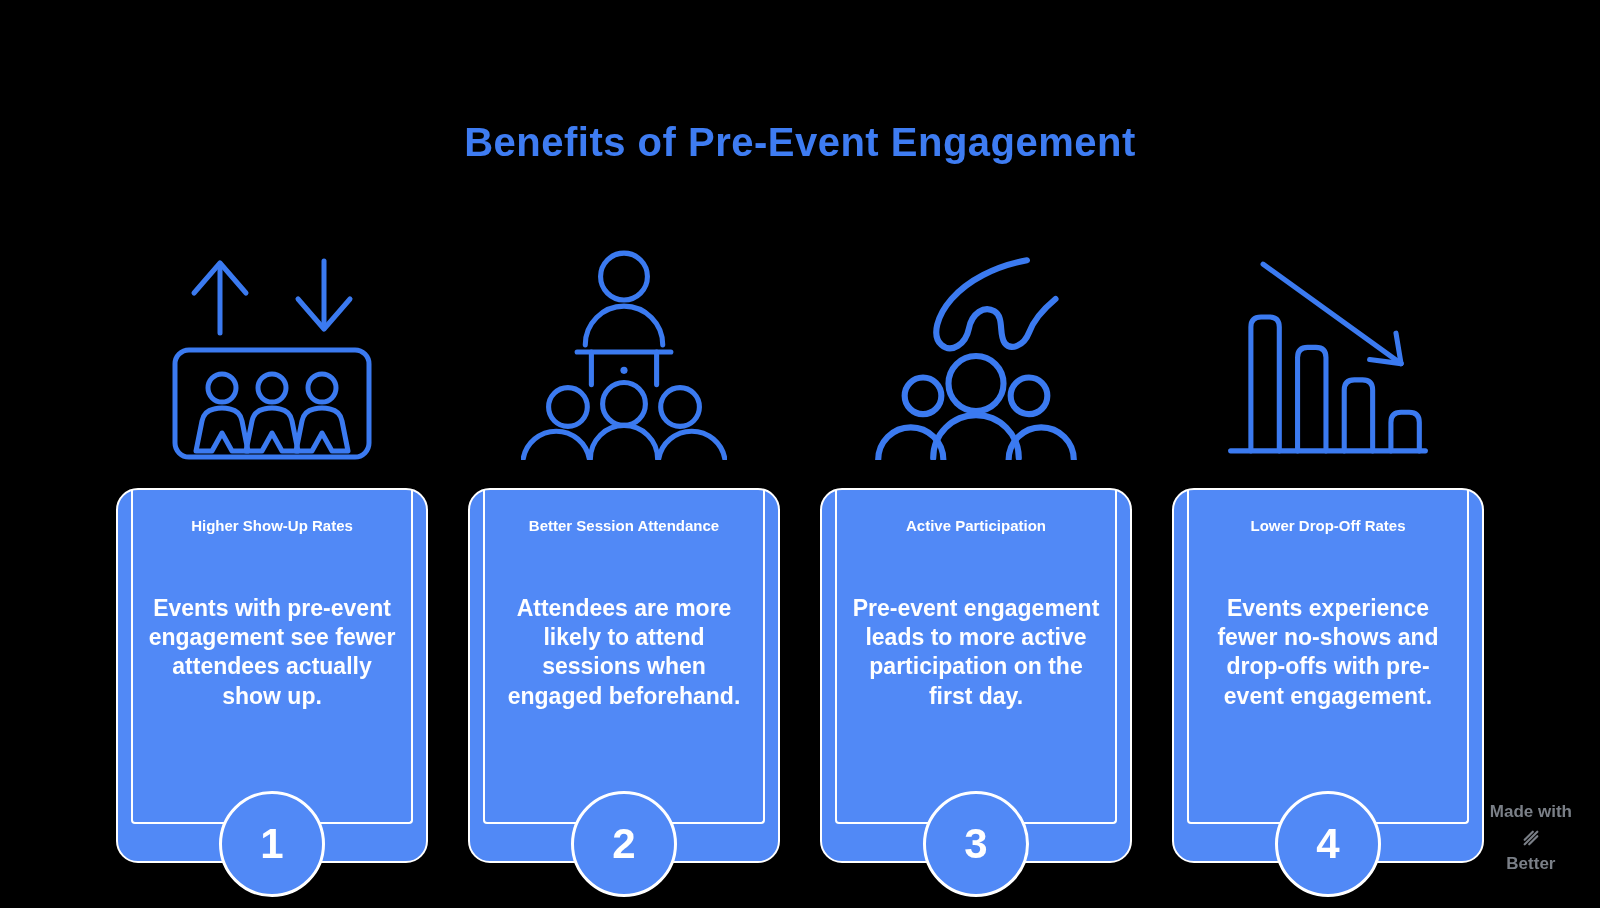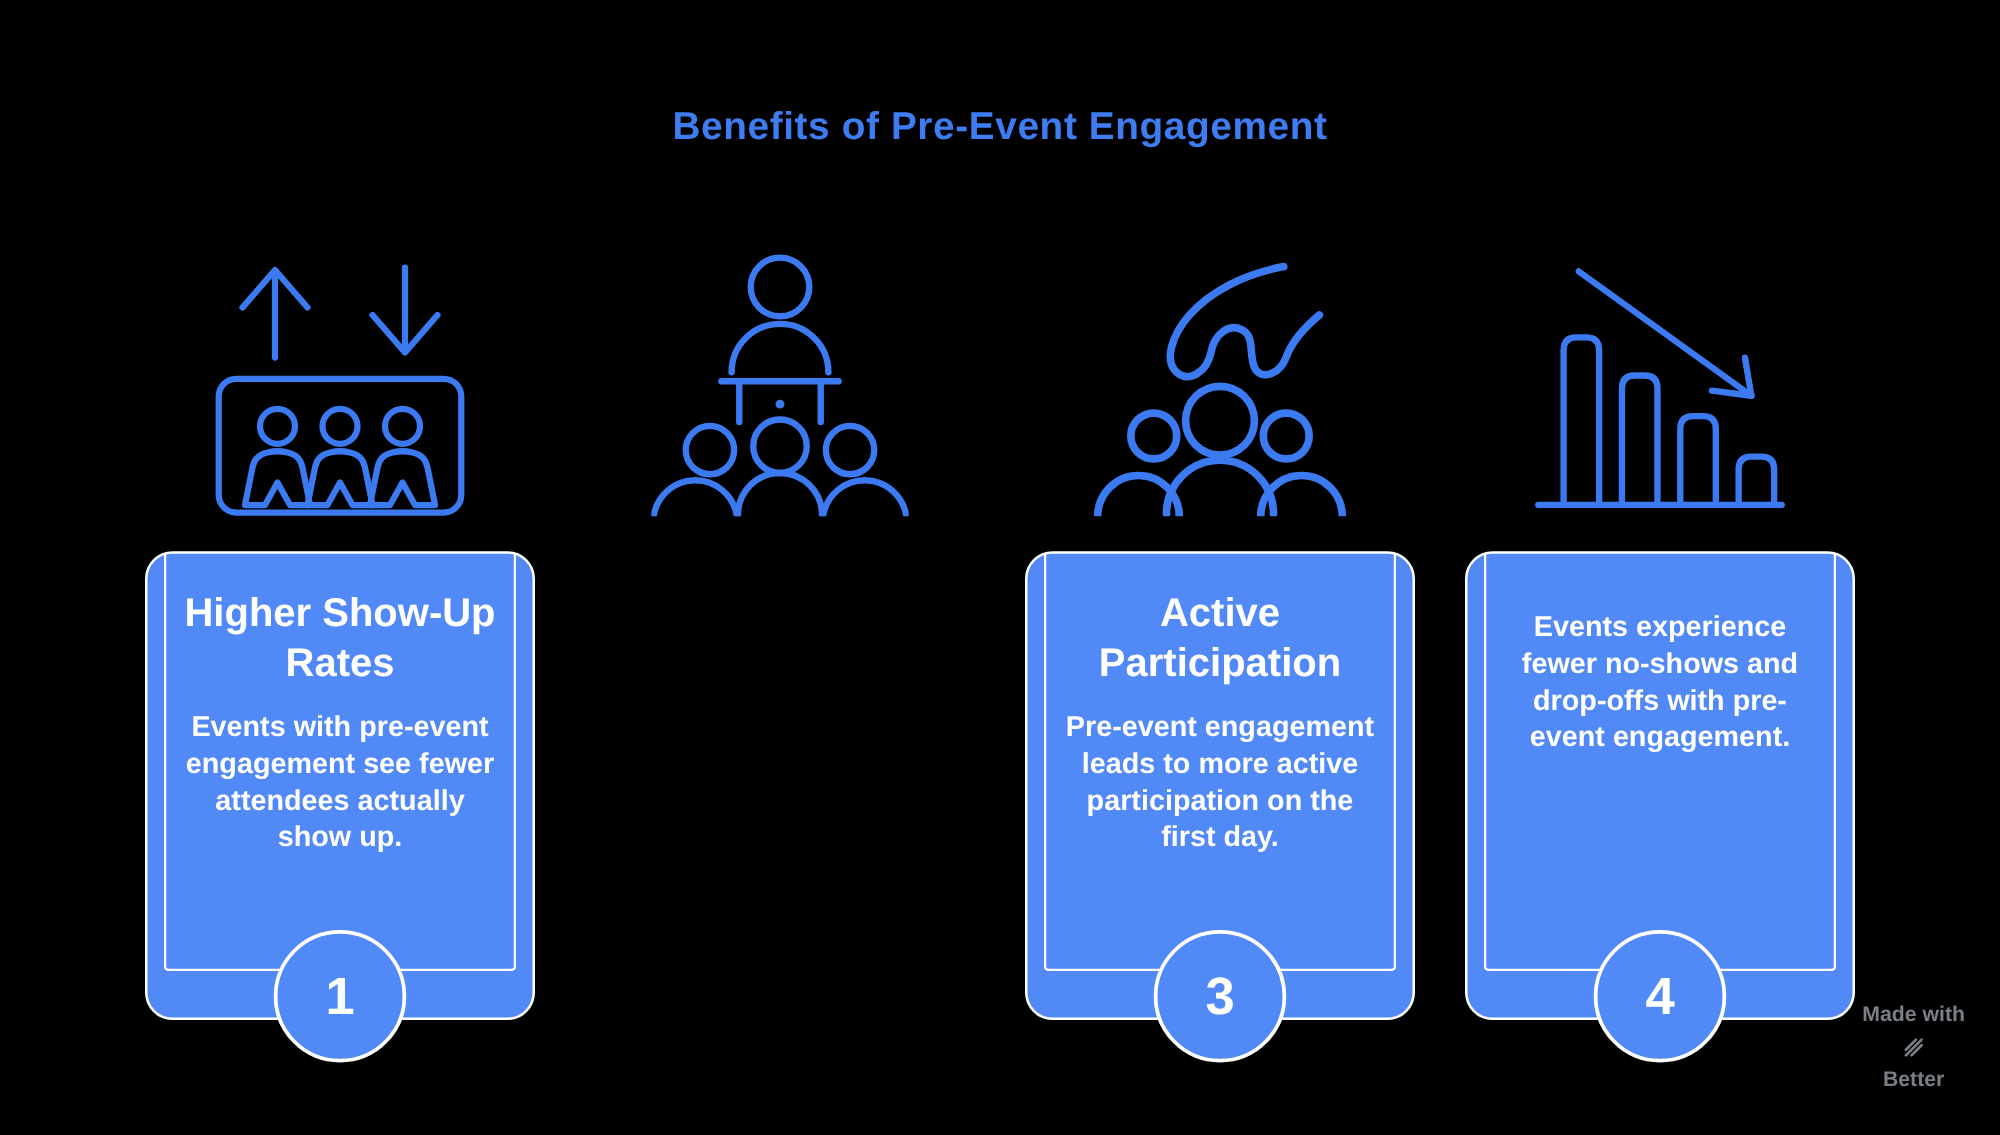--- a/index.html
+++ b/index.html
@@ -11,23 +11,23 @@
   }
   * { margin: 0; padding: 0; box-sizing: border-box; }
   html, body { width: 1600px; height: 908px; }
   body {
     background: var(--bg);
     font-family: "Liberation Sans", sans-serif;
     position: relative;
     overflow: hidden;
   }
   .page-title {
-    padding-top: 82px;
+    padding-top: 118px;
     text-align: center;
-    font-size: 31px;
+    font-size: 40px;
     font-weight: bold;
     letter-spacing: 0.5px;
     color: var(--accent-blue);
     line-height: 1.2;
   }
   .columns {
     display: flex;
     justify-content: center;
     gap: 40px;
     margin-top: 70px;
@@ -65,21 +65,21 @@
     border-bottom: 2px solid #ffffff;
     border-radius: 0 0 4px 4px;
     pointer-events: none;
   }
   .card-content {
     position: relative;
     padding: 27px 28px 0;
     z-index: 1;
   }
   .card-title {
-    font-size: 32px;
+    font-size: 15px;
     font-weight: bold;
     line-height: 1.25;
     min-height: 60px;
   }
   .card-body {
     margin-top: 17px;
     font-size: 23px;
     font-weight: bold;
     line-height: 1.27;
   }
@@ -158,20 +158,28 @@
         <line x1="132" y1="104" x2="132" y2="136"></line>
         <circle cx="100" cy="122" r="3.5" fill="currentColor" stroke="none"></circle>
         <circle cx="45" cy="158" r="19"></circle>
         <circle cx="100" cy="155" r="21"></circle>
         <circle cx="155" cy="158" r="19"></circle>
         <path d="M1,209 A33,33 0 0 1 66,209"></path>
         <path d="M67,209 A33,33 0 0 1 133,209"></path>
         <path d="M134,209 A33,33 0 0 1 199,209"></path>
       </svg>
     </div>
+    <div class="card">
+      <div class="card-inner-frame"></div>
+      <div class="card-content">
+        <div class="card-title">Better Session Attendance</div>
+        <div class="card-body">Attendees are more likely to attend sessions when engaged beforehand.</div>
+      </div>
+      <div class="card-number">2</div>
+    </div>
   </div>
 
   <div class="column">
     <div class="icon-wrap">
       <svg width="206" height="214" viewBox="0 0 200 210" fill="none" stroke="currentColor" stroke-width="6" stroke-linecap="round" stroke-linejoin="round">
         <path d="M150,14 C118,20 92,34 76,52 C62,68 56,88 66,97 C76,106 90,96 93,81 C96,66 108,58 118,64 C128,70 122,86 128,95 C134,103 147,98 152,85 C156,74 166,62 178,52"></path>
         <circle cx="100" cy="135" r="27"></circle>
         <circle cx="48" cy="147" r="18"></circle>
         <circle cx="152" cy="147" r="18"></circle>
         <path d="M58,208 A42,42 0 0 1 142,208"></path>
@@ -198,20 +206,21 @@
         <path d="M116,196 V136 Q116,126 126,126 H134 Q144,126 144,136 V196"></path>
         <path d="M162,196 V168 Q162,158 172,158 H180 Q190,158 190,168 V196"></path>
         <line x1="36" y1="12" x2="172" y2="110"></line>
         <path d="M172,110 L167,80"></path>
         <path d="M172,110 L141,106"></path>
       </svg>
     </div>
     <div class="card">
       <div class="card-inner-frame"></div>
       <div class="card-content">
+        <div class="card-title">Lower Drop-Off Rates</div>
         <div class="card-body">Events experience fewer no-shows and drop-offs with pre-event engagement.</div>
       </div>
       <div class="card-number">4</div>
     </div>
   </div>
 
 </div>
 
 <div class="watermark">
   <span>Made with</span>

